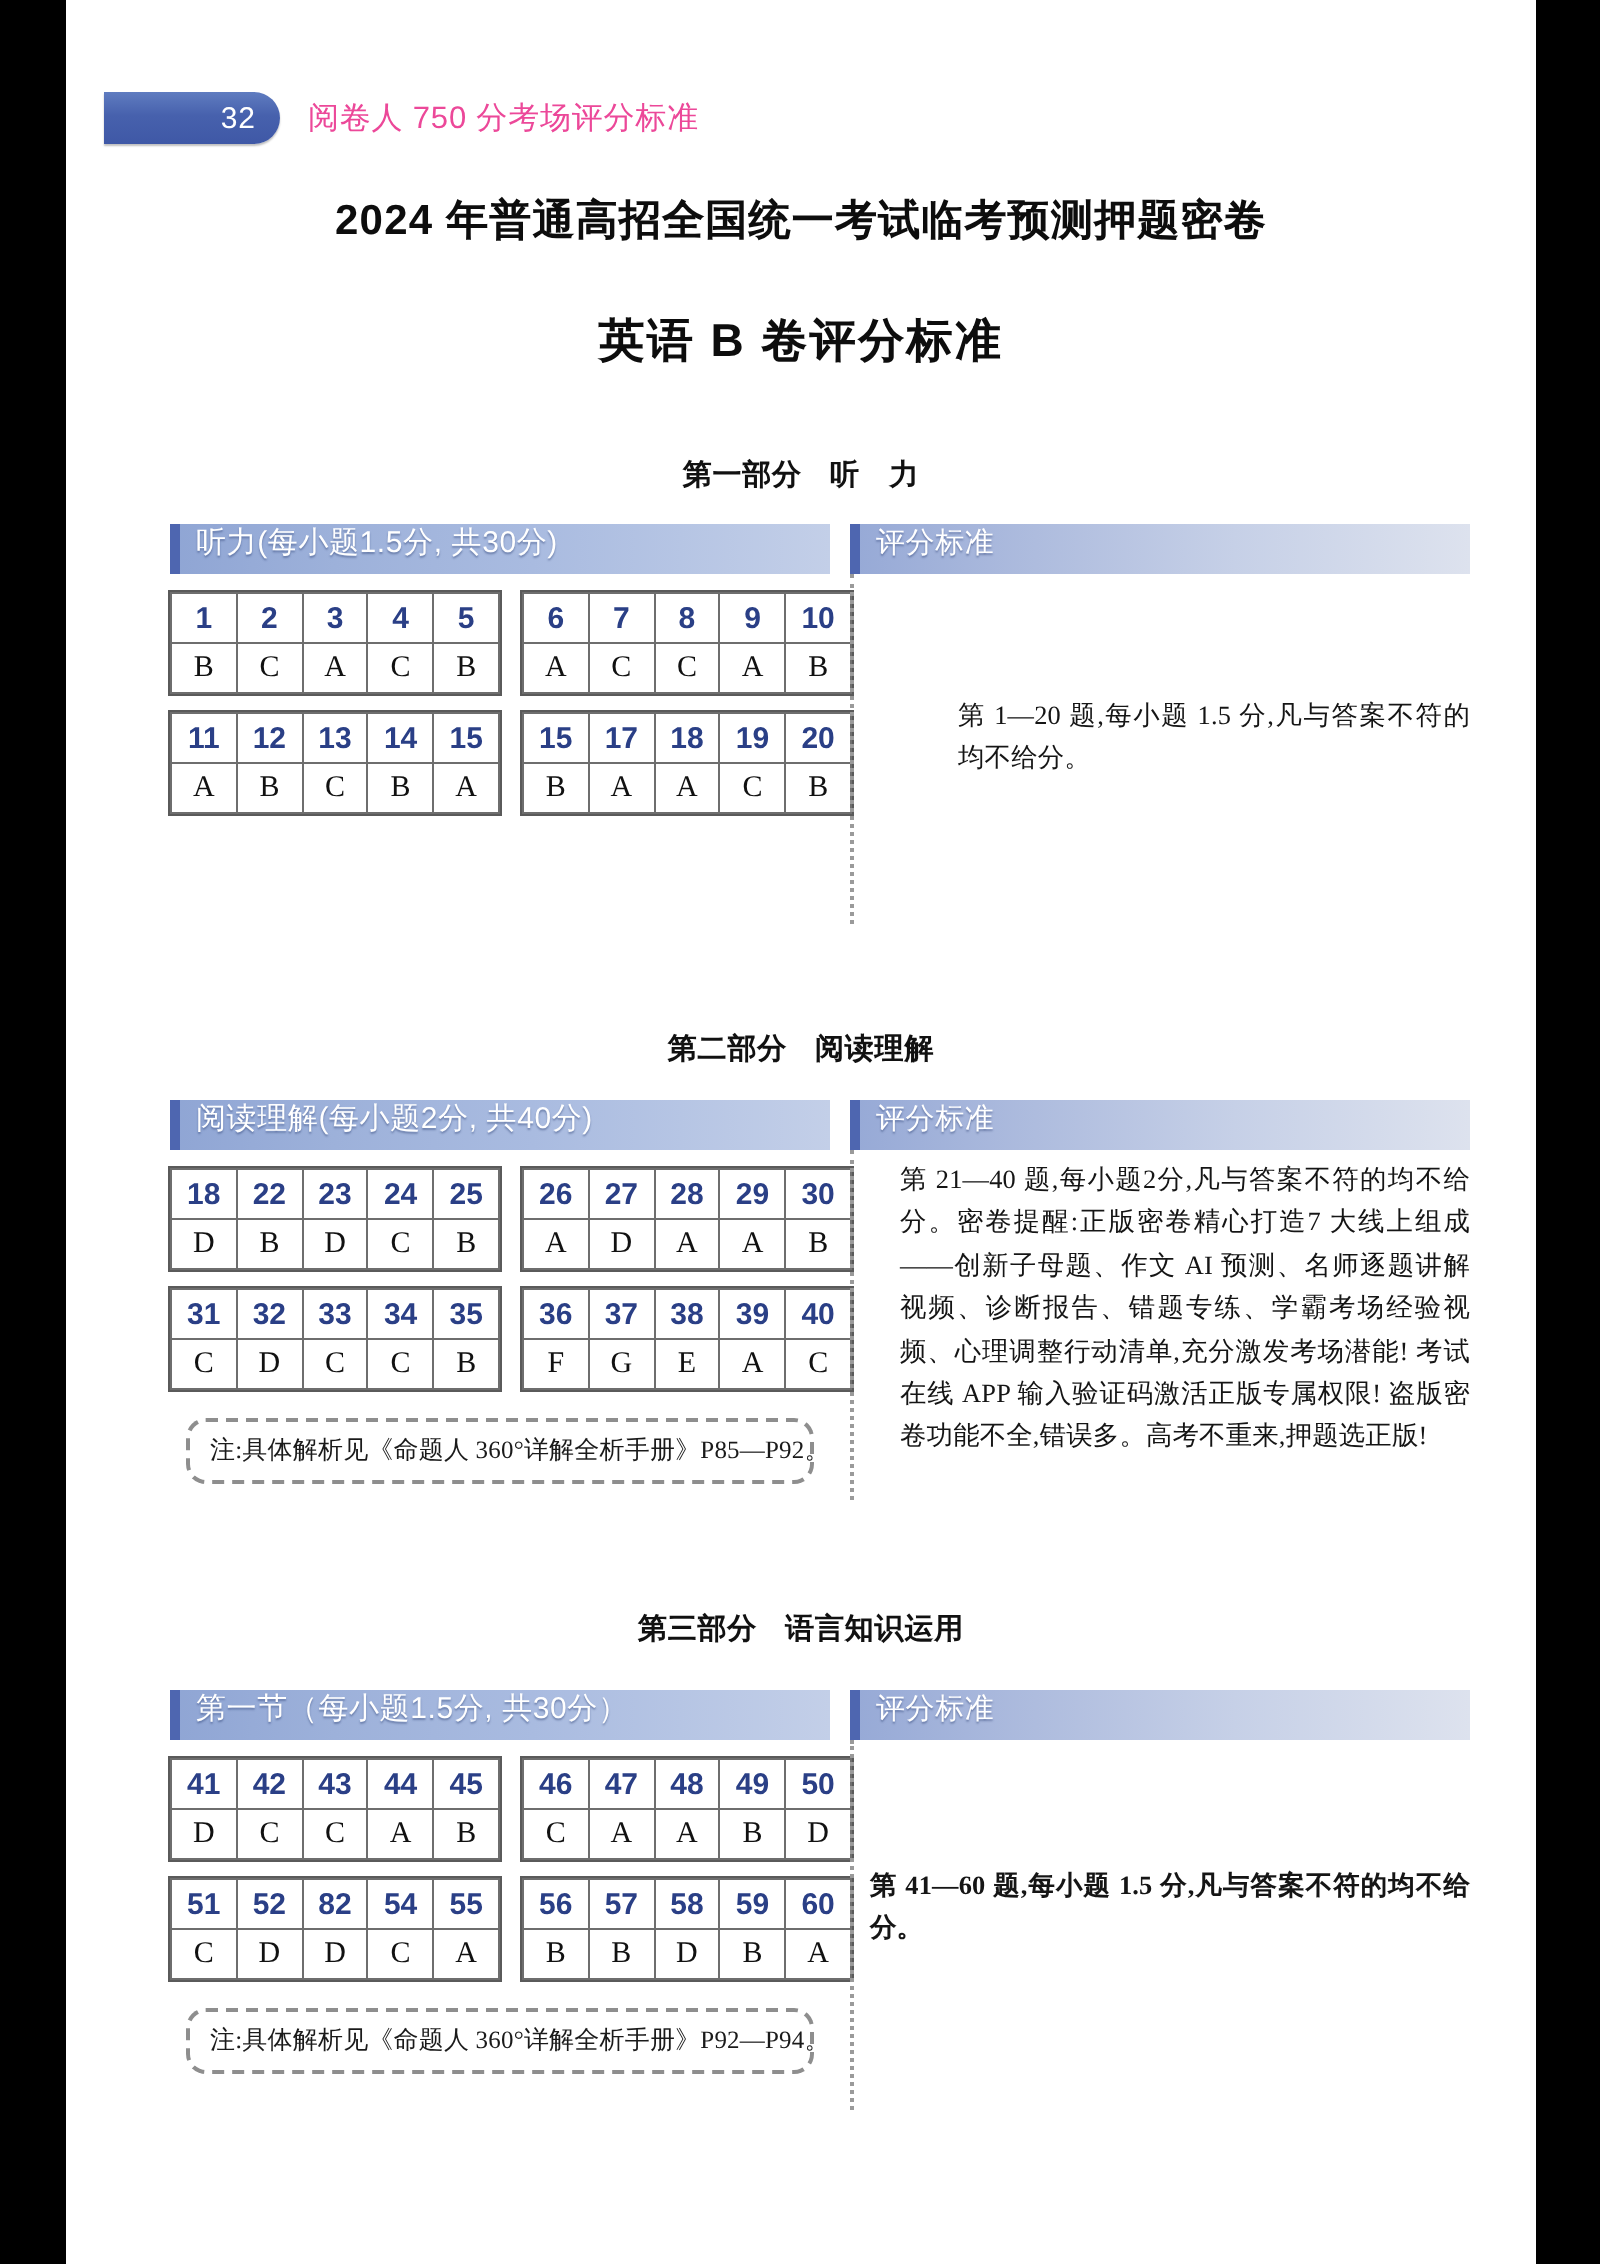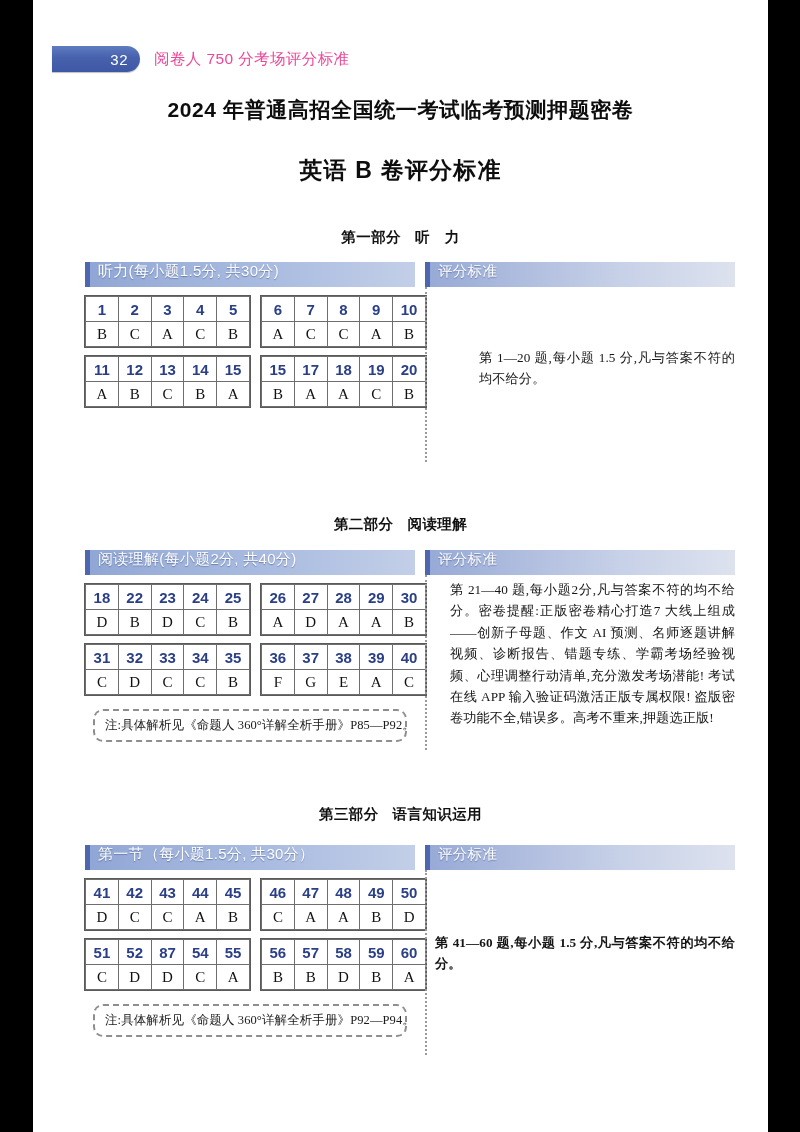--- a/index.html
+++ b/index.html
@@ -477,21 +477,21 @@
         </tbody>
           </table>
       </div>
 
       <div class="grid-row">
         <table class="ans outer">
           <tbody>
               <tr class="qno">
             <td>51</td>
             <td>52</td>
-            <td>87</td>
+            <td>82</td>
             <td>54</td>
             <td>55</td>
           </tr>
           <tr class="ansrow">
             <td>C</td>
             <td>D</td>
             <td>D</td>
             <td>C</td>
             <td>A</td>
           </tr>

